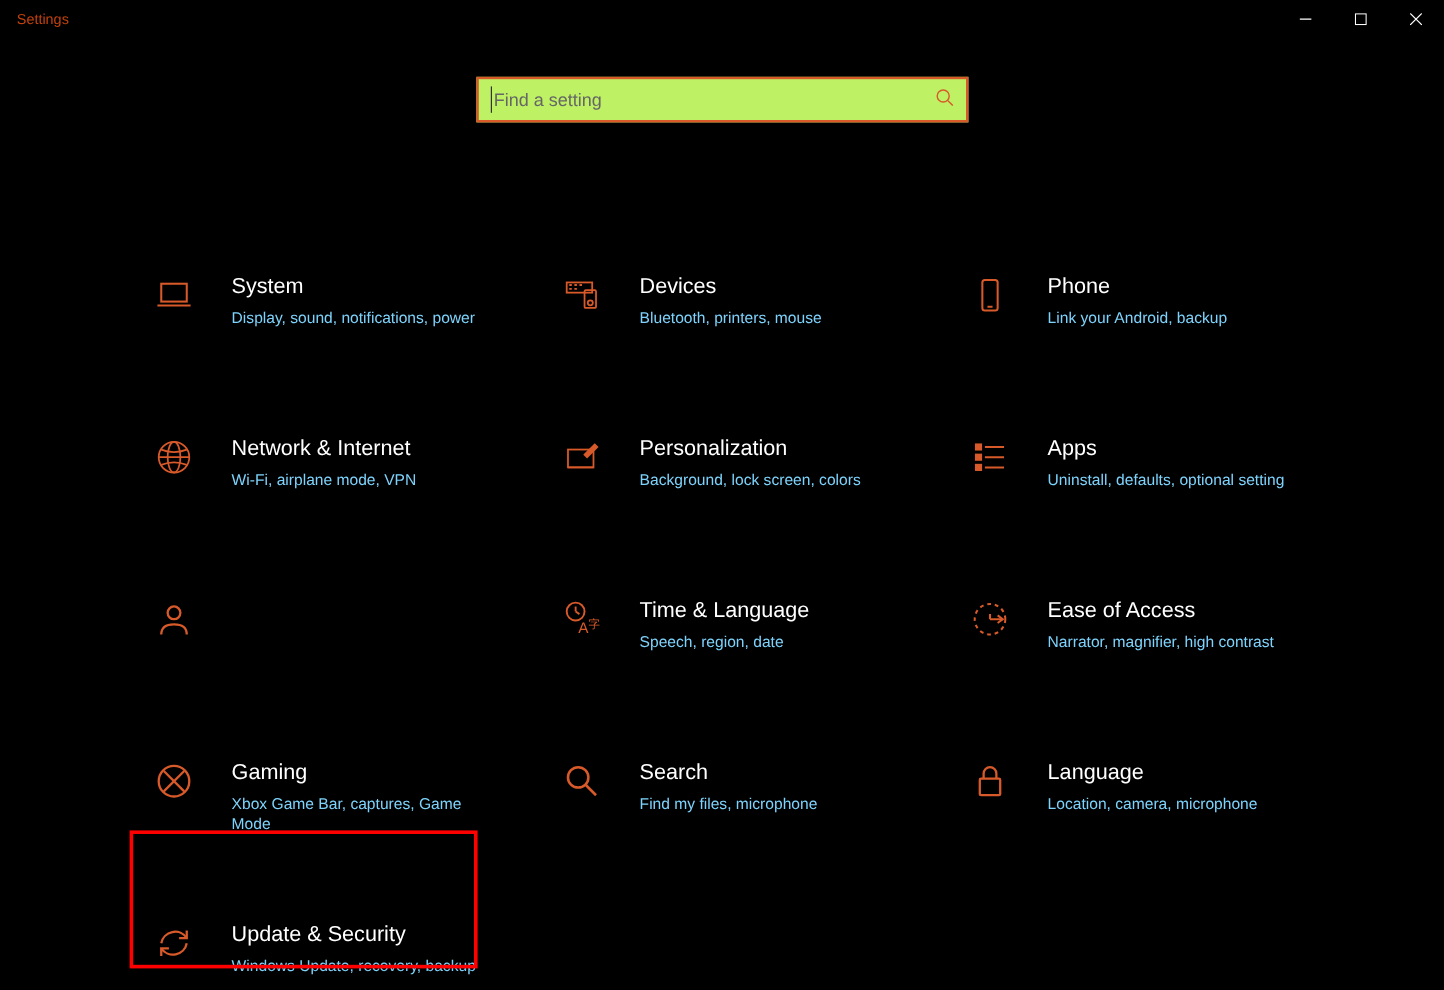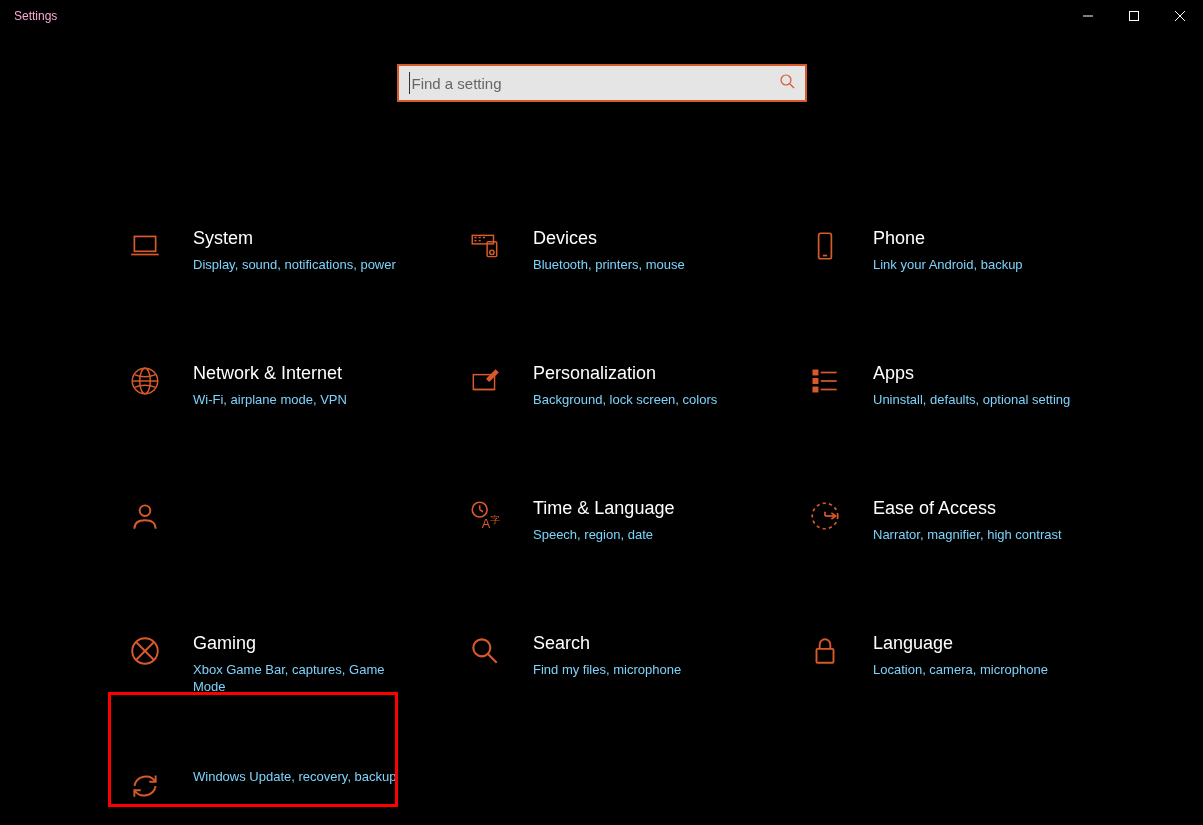--- a/index.html
+++ b/index.html
@@ -14,21 +14,21 @@
   }
   .titlebar {
     display: flex;
     align-items: center;
     justify-content: space-between;
     height: 32px;
     padding-left: 14px;
   }
   .titlebar-title {
     font-size: 12px;
-    color: #f9a8d4;
+    color: #c2410c;
   }
   .window-controls {
     display: flex;
   }
   .window-btn {
     width: 46px;
     height: 32px;
     display: flex;
     align-items: center;
     justify-content: center;
@@ -36,21 +36,21 @@
   }
   .window-btn svg { stroke: #fff; }
   .search-wrap {
     display: flex;
     justify-content: center;
     margin-top: 32px;
   }
   .search-box {
     width: 410px;
     height: 38px;
-    background: #e5e5e5;
+    background: #bef264;
     border: 2px solid #d85a2a;
     display: flex;
     align-items: center;
     padding: 0 10px;
     position: relative;
   }
   .search-cursor {
     width: 1px;
     height: 22px;
     background: #333;
@@ -333,19 +333,20 @@
   <div class="tile">
     <div class="tile-icon">
       <svg viewBox="0 0 32 32" fill="none" stroke="#d85a2a" stroke-width="1.8">
         <path d="M26 12 A11 11 0 0 0 6 16"></path>
         <polyline points="26,6 26,12 20,12" fill="none"></polyline>
         <path d="M6 20 A11 11 0 0 0 26 16"></path>
         <polyline points="6,26 6,20 12,20" fill="none"></polyline>
       </svg>
     </div>
     <div class="tile-text">
+      <div class="tile-title">Update &amp; Security</div>
       <div class="tile-desc">Windows Update, recovery, backup</div>
     </div>
   </div>
 
 </div>
 
 <div class="highlight-red"></div>
 
 </body></html>

